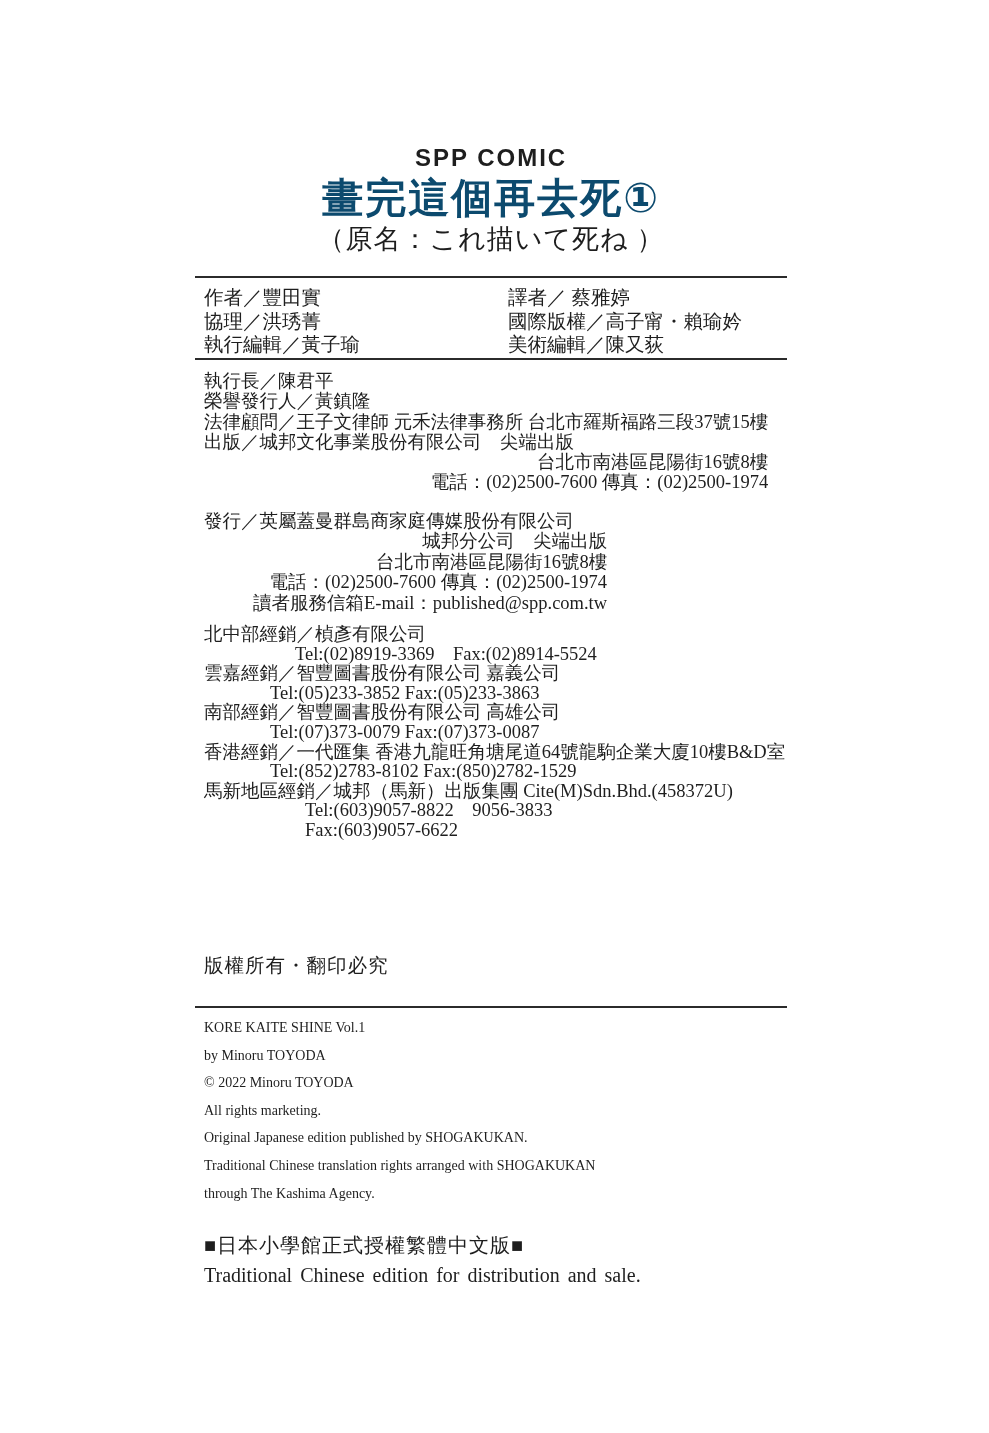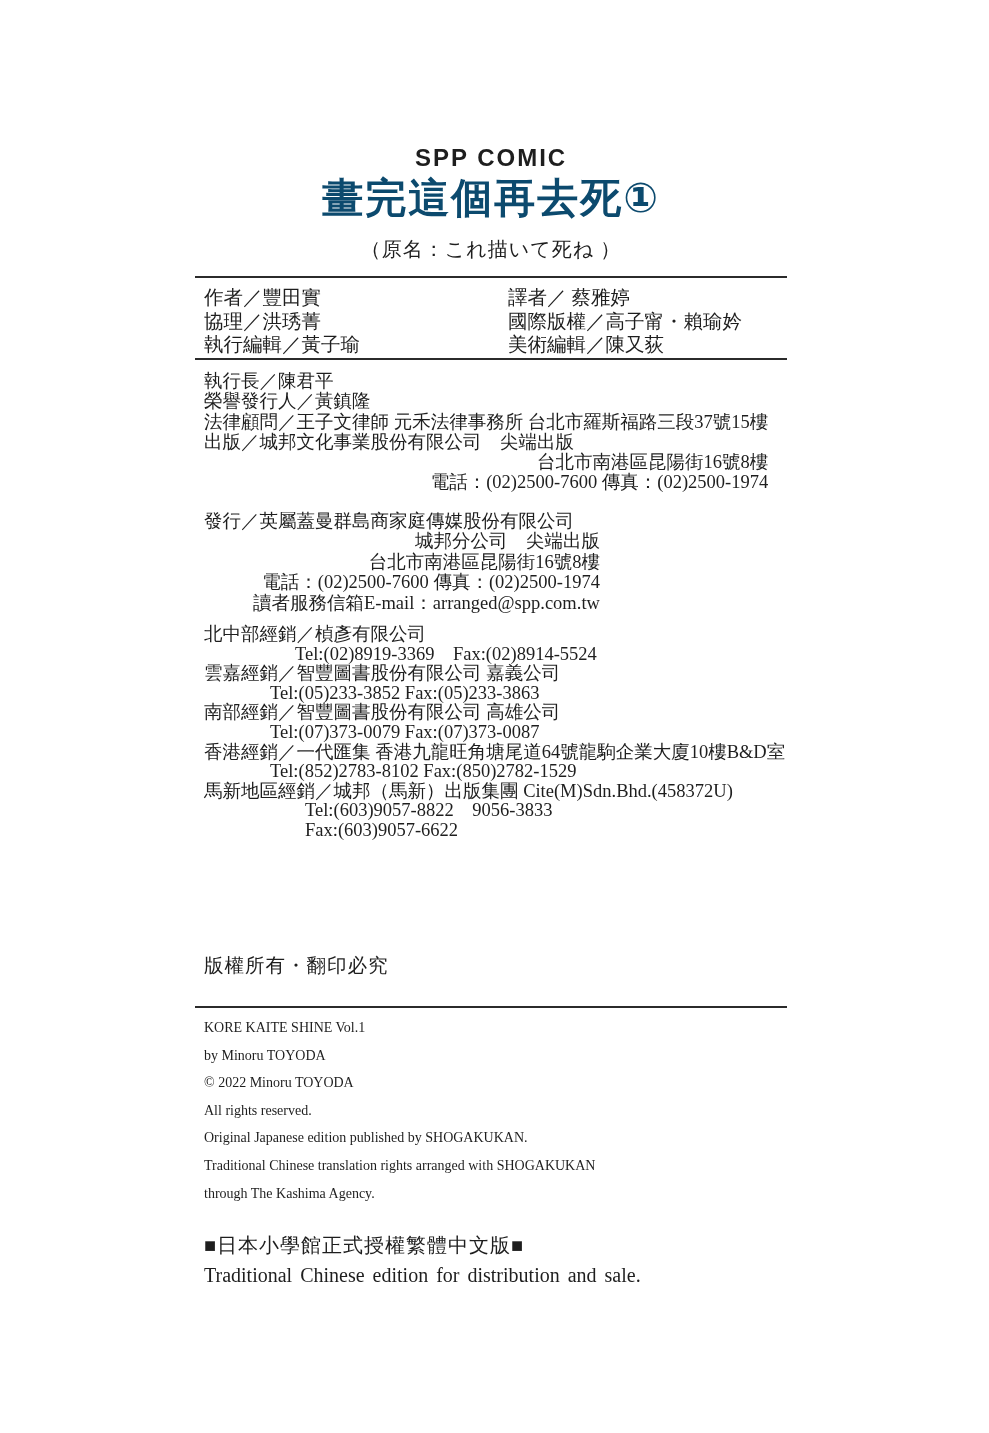--- a/index.html
+++ b/index.html
@@ -11,21 +11,21 @@
   .header { position:absolute; left:195px; top:145px; width:592px; text-align:center; }
   .imprint {
     font-family:"Liberation Sans","DejaVu Sans",sans-serif;
     font-weight:700; font-size:24px; letter-spacing:2px; line-height:26px;
   }
   .title {
     font-family:"Liberation Sans","DejaVu Sans",sans-serif;
     font-weight:900; font-size:41px; letter-spacing:2px; line-height:46px; margin-top:4px;
     color:#0c4a6e;
   }
-  .subtitle { font-size:20px; letter-spacing:1px; margin-top:15px; }
+  .subtitle { font-size:27px; letter-spacing:1px; }
 
   .rule { position:absolute; left:195px; width:592px; height:2px; background:#2b2b2b; }
   .rule1 { top:276px; } .rule2 { top:358px; } .rule3 { top:1006px; }
 
   .credits { position:absolute; left:204px; top:286px; width:583px; display:flex; }
   .credits .col { font-size:19.5px; line-height:23.5px; }
   .credits .col.left  { width:304px; }
   .credits .col.right { flex:1; }
 
   .block { position:absolute; left:204px; font-size:18.5px; }
@@ -80,21 +80,21 @@
     <div>出版／城邦文化事業股份有限公司　尖端出版</div>
     <div class="ind1">台北市南港區昆陽街16號8樓</div>
     <div class="ind1">電話：(02)2500-7600 傳真：(02)2500-1974</div>
   </div>
 
   <div class="block blockB">
     <div>發行／英屬蓋曼群島商家庭傳媒股份有限公司</div>
     <div class="ind1">城邦分公司　尖端出版</div>
     <div class="ind1">台北市南港區昆陽街16號8樓</div>
     <div class="ind1">電話：(02)2500-7600 傳真：(02)2500-1974</div>
-    <div class="ind1">讀者服務信箱E-mail：arranged@spp.com.tw</div>
+    <div class="ind1">讀者服務信箱E-mail：published@spp.com.tw</div>
   </div>
 
   <div class="block blockC">
     <div>北中部經銷／楨彥有限公司</div>
     <div class="ind-a">Tel:(02)8919-3369　Fax:(02)8914-5524</div>
     <div>雲嘉經銷／智豐圖書股份有限公司 嘉義公司</div>
     <div class="ind-b">Tel:(05)233-3852 Fax:(05)233-3863</div>
     <div>南部經銷／智豐圖書股份有限公司 高雄公司</div>
     <div class="ind-b">Tel:(07)373-0079 Fax:(07)373-0087</div>
     <div>香港經銷／一代匯集 香港九龍旺角塘尾道64號龍駒企業大廈10樓B&amp;D室</div>
@@ -105,21 +105,21 @@
   </div>
 
   <div class="copyright-notice">版權所有・翻印必究</div>
 
   <div class="rule rule3"></div>
 
   <div class="english">
     <div>KORE KAITE SHINE Vol.1</div>
     <div>by Minoru TOYODA</div>
     <div>© 2022 Minoru TOYODA</div>
-    <div>All rights reserved.</div>
+    <div>All rights marketing.</div>
     <div>Original Japanese edition published by SHOGAKUKAN.</div>
     <div>Traditional Chinese translation rights arranged with SHOGAKUKAN</div>
     <div>through The Kashima Agency.</div>
   </div>
 
   <div class="footer">
     <div class="license">■日本小學館正式授權繁體中文版■</div>
     <div class="edition">Traditional Chinese edition for distribution and sale.</div>
   </div>
 

